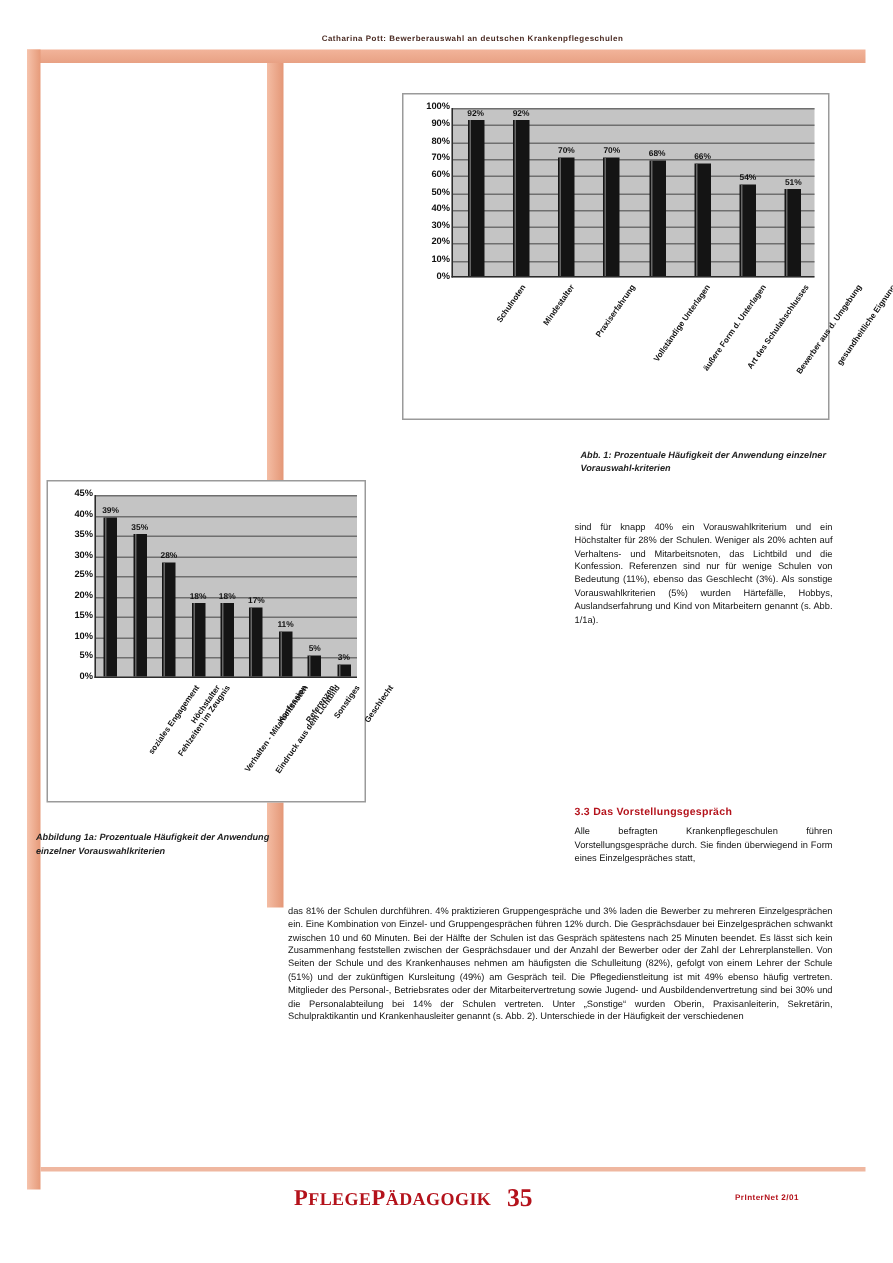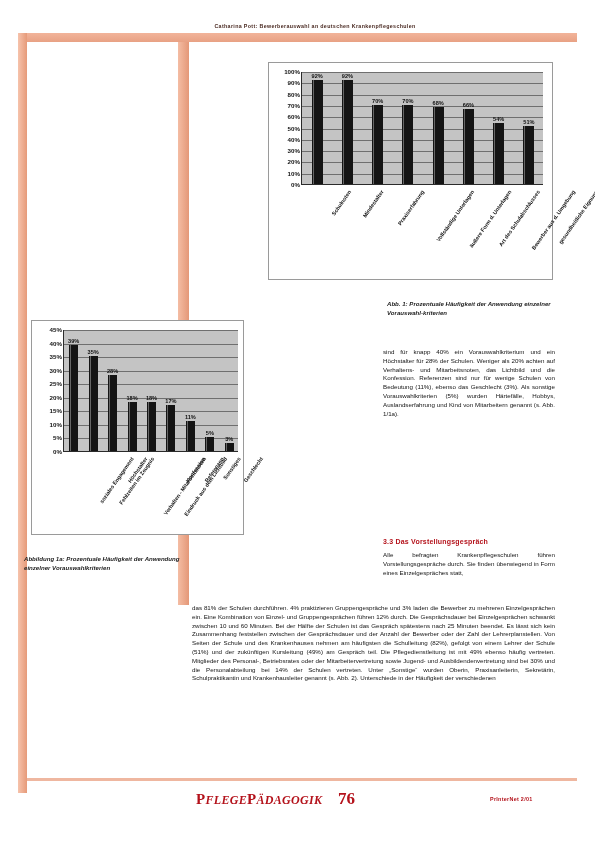--- a/index.html
+++ b/index.html
@@ -80,21 +80,21 @@
     position:absolute;font-size:7px;font-weight:bold;color:#b4121b;
     letter-spacing:.2px;
   }
 
   
   .brand{
     position:absolute;left:196px;top:791px;
     font-family:"Liberation Serif", serif;
     font-size:15px;font-weight:bold;color:#b4121b;letter-spacing:.3px;
   }
-  .brand small{font-size:12px;font-style:italic;}
+  .brand small{font-size:12px;}
   .pagenum{
     position:absolute;left:338px;top:789px;
     font-family:"Liberation Serif", serif;
     font-size:17px;font-weight:bold;color:#b4121b;
   }
   .issue{
     position:absolute;left:490px;top:796px;
     font-size:5.4px;font-weight:bold;color:#b4121b;letter-spacing:.3px;
   }
 </style>
@@ -234,21 +234,21 @@
 
   <div class="subhead" style="left:383px;top:538px;width:175px;">3.3  Das Vorstellungsgespräch</div>
 
   <div class="col" style="left:383px;top:551px;width:172px;">Alle befragten Krankenpflegeschulen führen Vorstellungsgespräche durch. Sie finden überwiegend in Form eines Einzelgespräches statt,</div>
 
   <div class="col" style="left:192px;top:604px;width:363px;">das 81% der Schulen durchführen. 4% praktizieren Gruppengespräche und 3% laden die Bewerber zu mehreren Einzelgesprächen ein. Eine Kombination von Einzel- und Gruppengesprächen führen 12% durch. Die Gesprächsdauer bei Einzelgesprächen schwankt zwischen 10 und 60 Minuten. Bei der Hälfte der Schulen ist das Gespräch spätestens nach 25 Minuten beendet. Es lässt sich kein Zusammenhang feststellen zwischen der Gesprächsdauer und der Anzahl der Bewerber oder der Zahl der Lehrerplanstellen. Von Seiten der Schule und des Krankenhauses nehmen am häufigsten die Schulleitung (82%), gefolgt von einem Lehrer der Schule (51%) und der zukünftigen Kursleitung (49%) am Gespräch teil. Die Pflegedienstleitung ist mit 49% ebenso häufig vertreten. Mitglieder des Personal-, Betriebsrates oder der Mitarbeitervertretung sowie Jugend- und Ausbildendenvertretung sind bei 30% und die Personalabteilung bei 14% der Schulen vertreten. Unter „Sonstige“ wurden Oberin, Praxisanleiterin, Sekretärin, Schulpraktikantin und Krankenhausleiter genannt (s. Abb. 2). Unterschiede in der Häufigkeit der verschiedenen</div>
 
   <div class="brand">
     <span>P</span><small>FLEGE</small><span>P</span><small>ÄDAGOGIK</small>
   </div>
-  <div class="pagenum">76</div>
+  <div class="pagenum">35</div>
   <div class="issue">PrInterNet 2/01</div>
 
 <div class="xlab" style="left: 318.125px; top: 189px;">Schulnoten</div>
     <div class="xlab" style="left: 348.375px; top: 189px;">Mindestalter</div>
     <div class="xlab" style="left: 378.625px; top: 189px;">Praxiserfahrung</div>
     <div class="xlab" style="left: 408.875px; top: 189px;">Vollständige Unterlagen</div>
     <div class="xlab" style="left: 439.125px; top: 189px;">äußere Form d. Unterlagen</div>
     <div class="xlab" style="left: 469.375px; top: 189px;">Art des Schulabschlusses</div>
     <div class="xlab" style="left: 499.625px; top: 189px;">Bewerber aus d. Umgebung</div>
     <div class="xlab" style="left: 529.875px; top: 189px;">gesundheitliche Eignung</div>

